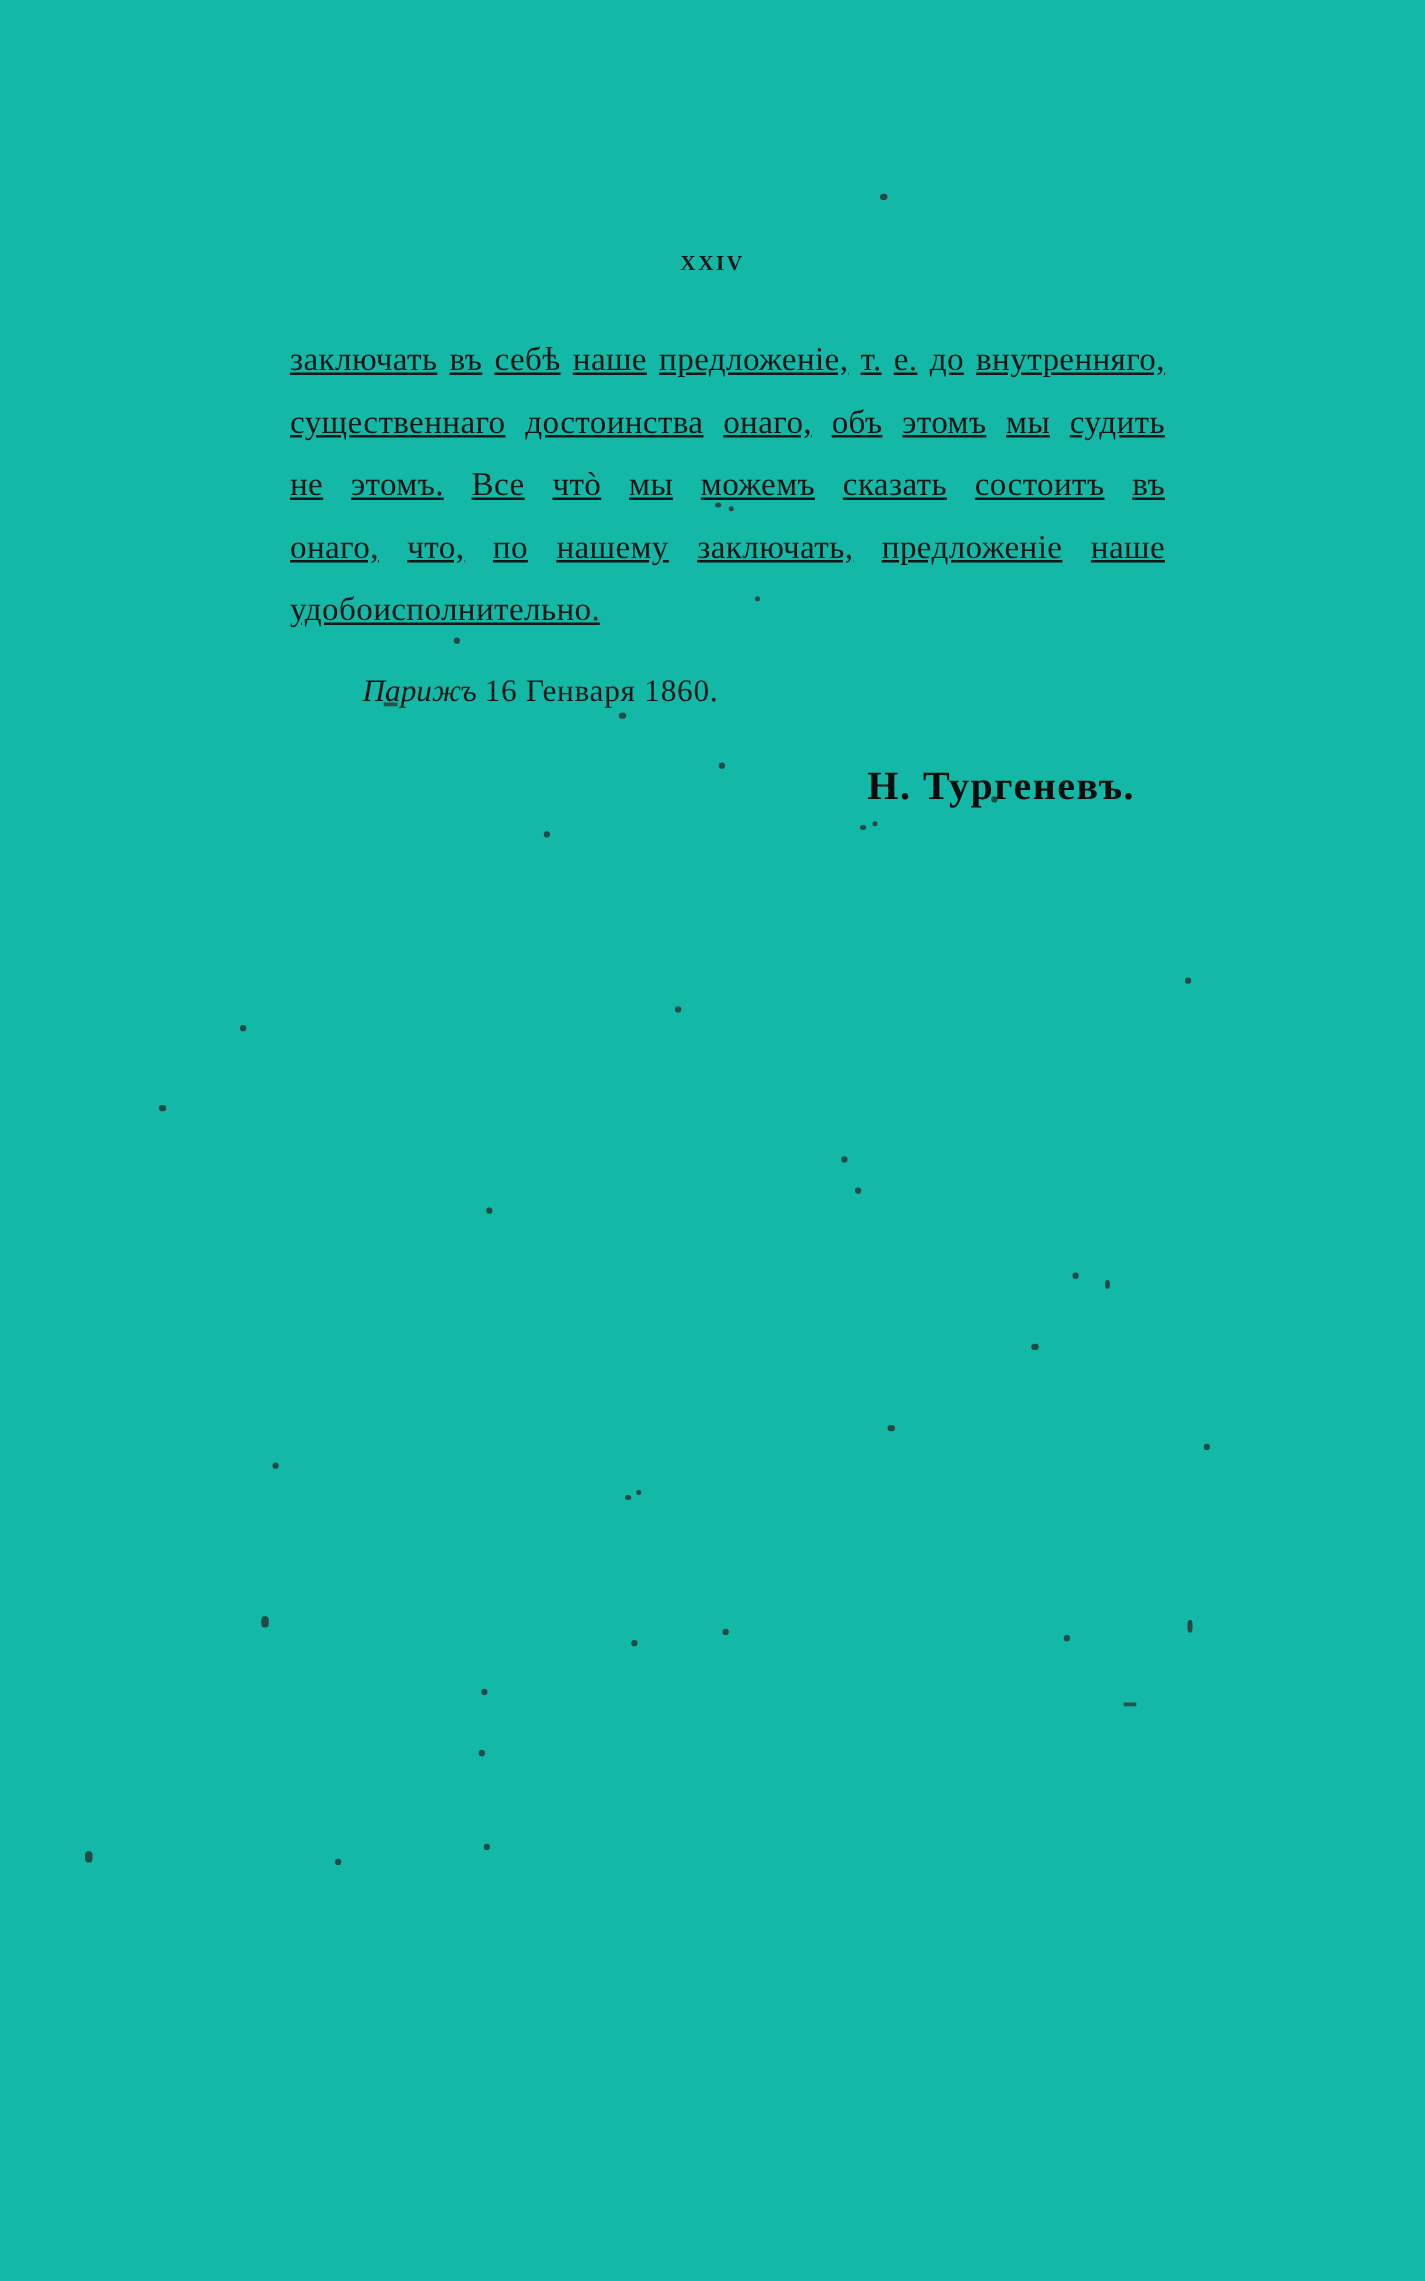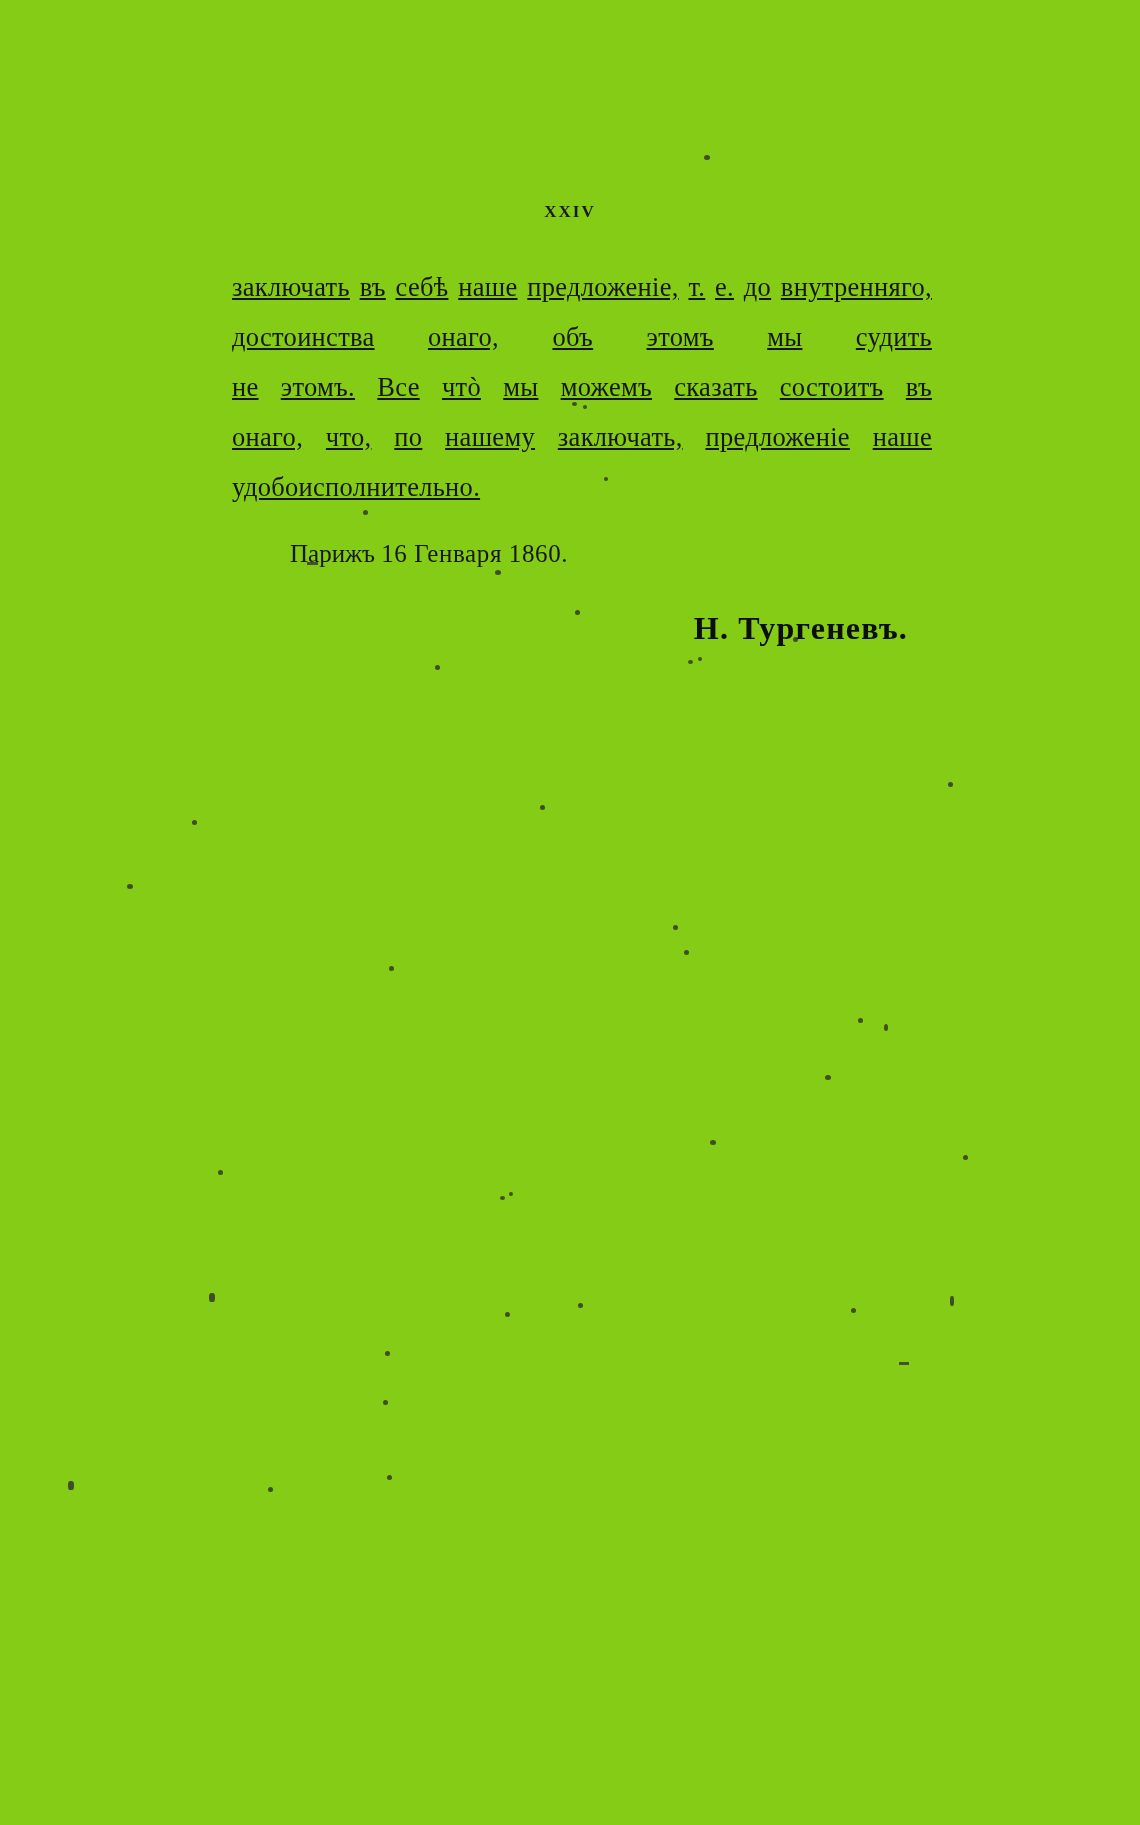--- a/index.html
+++ b/index.html
@@ -12,21 +12,21 @@
     height: 1825px;
     position: relative;
     font-family: "Liberation Serif", serif;
     color: #141414;
     overflow: hidden;
   }
 
   .page {
     position: absolute;
     inset: 0;
-    background: #84cc16;
+    background: #14b8a6;
   }
 
   
   .folio {
     position: absolute;
     top: 196px;
     left: 0;
     width: 1140px;
     text-align: center;
     font-family: "Liberation Serif", serif;
@@ -64,20 +64,21 @@
   }
   .j-line.justified > span { display: inline-block; }
 
   .dateline {
     margin: 22px 0 0 58px;
     font-size: 25px;
     line-height: 40px;
     color: #171717;
   }
   .dateline .place {
+    font-style: italic;
   }
   .dateline .rest {
     letter-spacing: 0.6px;
     margin-top: 38px;
   }
 
   .signature {
     margin: 36px 0 0 0;
     text-align: right;
     padding-right: 24px;
@@ -117,20 +118,21 @@
         <span>въ</span>
         <span>себѣ</span>
         <span>наше</span>
         <span>предложеніе,</span>
         <span>т.</span>
         <span>е.</span>
         <span>до</span>
         <span>внутренняго,</span>
       </span>
       <span class="j-line justified">
+        <span>существеннаго</span>
         <span>достоинства</span>
         <span>онаго,</span>
         <span>объ</span>
         <span>этомъ</span>
         <span>мы</span>
         <span>судить</span>
       </span>
       <span class="j-line justified">
         <span>не</span>
         <span>этомъ.</span>

